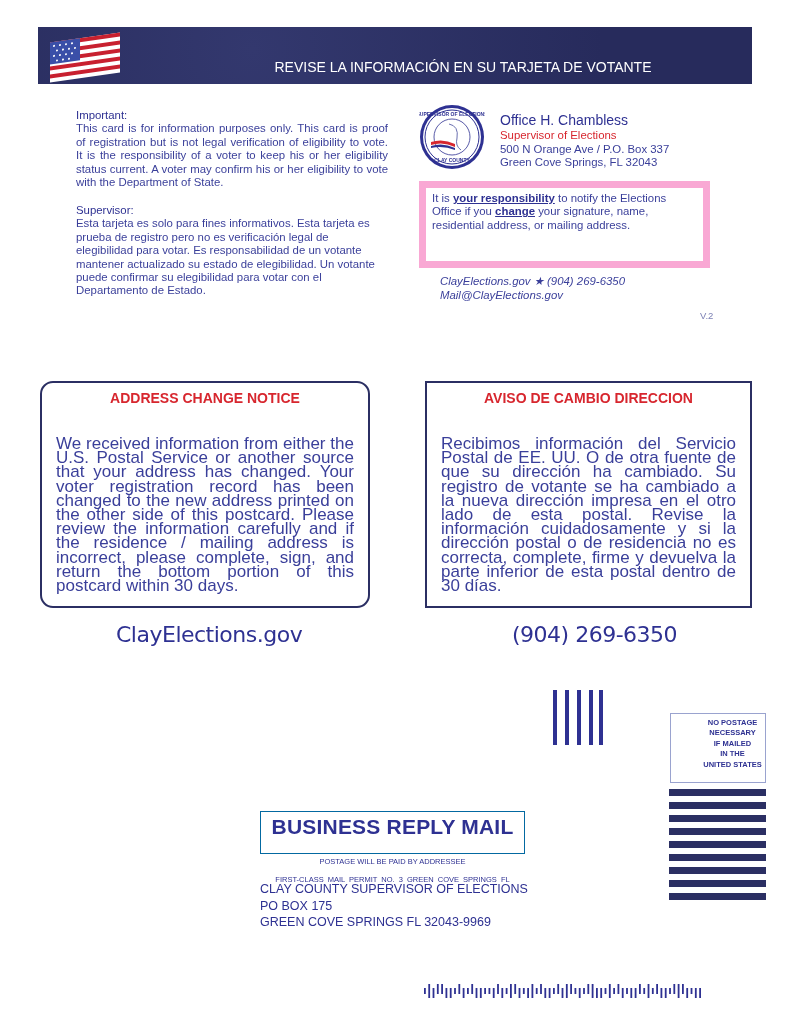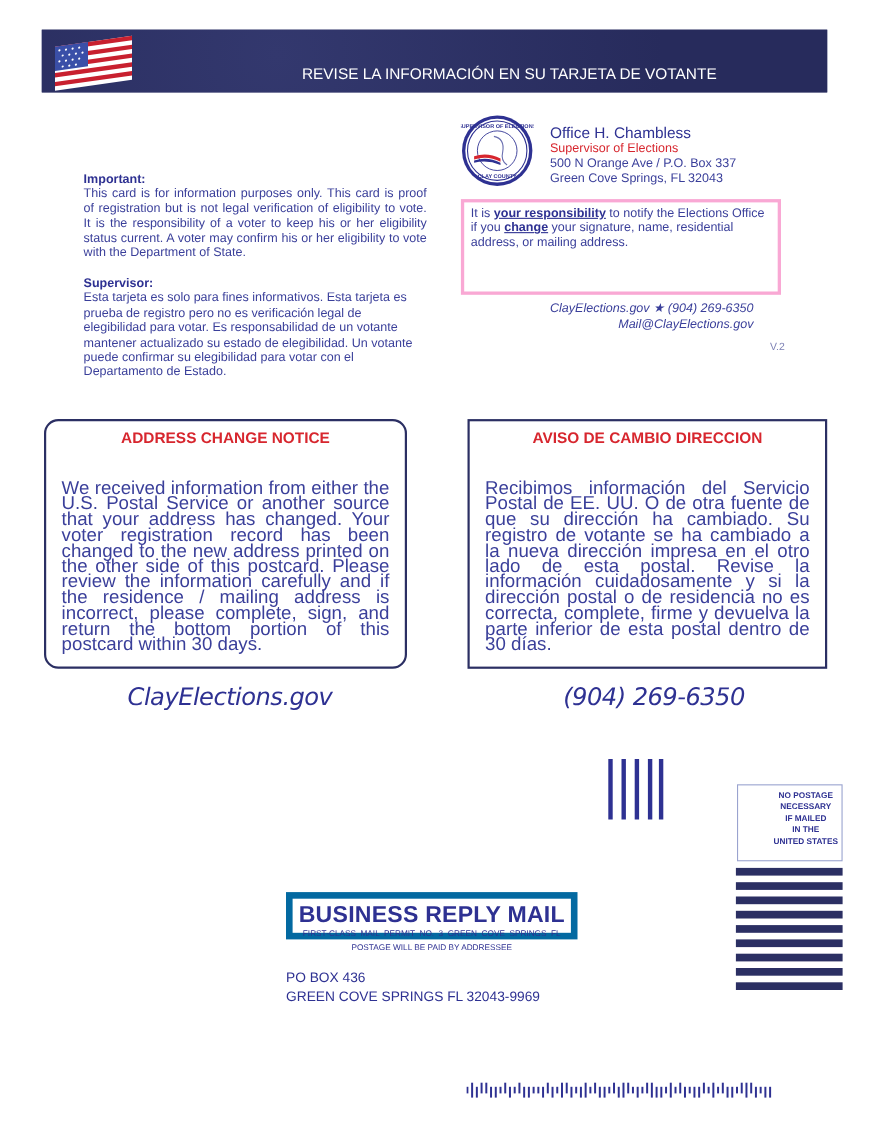--- a/index.html
+++ b/index.html
@@ -15,70 +15,70 @@
     .banner .title {
       position: absolute; left: 140px; top: 8px; width: 570px; text-align: center;
       color: #ffffff; font-size: 19px; letter-spacing: 0px; line-height: 22px;
     }
     .banner .subtitle {
       position: absolute; left: 140px; top: 32px; width: 570px; text-align: center;
       color: #ffffff; font-size: 14px; line-height: 17px;
     }
 
     .imp { position: absolute; left: 76px; width: 312px; font-size: 11.4px; line-height: 13.4px; color: #3a3f9a; }
-    .imp .h { font-weight: bold; color: #2e3192; margin-top: 48px; }
+    .imp .h { font-weight: normal; color: #2e3192; }
     .imp-en { top: 109px; text-align: justify; }
     .imp-es { top: 204px; }
 
     .seal { position: absolute; left: 419px; top: 104px; width: 66px; height: 66px; }
     .sup { position: absolute; left: 500px; top: 112px; font-size: 11.4px; line-height: 13.6px; color: #3a3f9a; }
     .sup .name { font-size: 14px; line-height: 17px; color: #2e3192; }
     .sup .role { color: #d7262e; }
 
     .resp-box {
       position: absolute; left: 419px; top: 181px; width: 291px; height: 87px;
-      border: 3px solid #f9a8d4; padding: 4px 6px; font-size: 11.4px; line-height: 13.4px; color: #3a3f9a;
+      border: 7px solid #f9a8d4; padding: 4px 6px; font-size: 11.4px; line-height: 13.4px; color: #3a3f9a;
     }
     .resp-box b { text-decoration: underline; color: #2e3192; }
     .resp-box .p2 { margin-top: 3px; }
 
-    .contact { position: absolute; left: 440px; top: 274px; width: 245px; text-align: right;
+    .contact { position: absolute; left: 440px; top: 274px; width: 245px; text-align: left;
       font-style: italic; font-size: 11.4px; line-height: 14px; color: #3a3f9a; }
     .version { position: absolute; left: 700px; top: 310px; font-size: 9.5px; color: #7c80b5; }
 
     .notice {
       position: absolute; top: 381px; width: 330px; height: 227px;
       border: 2px solid #2b2f63; padding: 0 14px;
     }
     .notice-en { left: 40px; border-radius: 13px; }
     .notice-es { left: 425px; width: 327px; }
     .notice .nh { margin-top: 7px; text-align: center; color: #d7262e; font-weight: bold; font-size: 14px; line-height: 17px; }
     .notice .nb { margin-top: 30px; font-size: 17px; line-height: 14.2px; color: #3a3f9a; text-align: justify; }
 
-    .big-link { position: absolute; top: 622px; font-style: italic; font-size: 22px; color: #2e3192; font-family: "DejaVu Sans", sans-serif; font-weight: normal; letter-spacing: -0.5px; }
+    .big-link { position: absolute; top: 622px; font-size: 22px; color: #2e3192; font-family: "DejaVu Sans", sans-serif; font-weight: normal; letter-spacing: -0.5px; }
     .big-web { left: 116px; }
     .big-phone { left: 512px; }
 
     .fim { position: absolute; left: 553px; top: 690px; width: 51px; height: 55px; }
     .fim span { position: absolute; top: 0; width: 4px; height: 55px; background: #2e3192; }
 
     .postage-box {
       position: absolute; left: 670px; top: 713px; width: 96px; height: 70px;
       border: 1px solid #9aa3cf; text-align: center; font-size: 7.5px; font-weight: bold;
       line-height: 10.4px; color: #2e3192; padding-top: 4px; padding-left: 29px;
     }
     .stripes { position: absolute; left: 669px; top: 789px; width: 97px; }
     .stripes span { display: block; height: 7px; background: #2b2f63; margin-bottom: 6px; }
 
     .brm-box {
       position: absolute; left: 260px; top: 811px; width: 265px; height: 43px;
-      border: 6px solid #0369a1; text-align: center;
+      border: 1px solid #0369a1; text-align: center;
     }
     .brm-title { font-size: 21px; font-weight: bold; line-height: 24px; margin-top: 3px; color: #2e3192; letter-spacing: 0.2px; }
-    .brm-sub { font-size: 7.5px; line-height: 10px; color: #2e3192; word-spacing: 2px; }
+    .brm-sub { font-size: 7.5px; line-height: 10px; color: #2e3192; word-spacing: 2px; margin-top: 36px; }
     .brm-paid { position: absolute; left: 260px; top: 857px; width: 265px; text-align: center; font-size: 7.5px; color: #2e3192; }
 
     .addressee { position: absolute; left: 260px; top: 881px; font-size: 12.5px; line-height: 16.5px; color: #2e3192; }
 
     .imb { position: absolute; left: 424px; top: 984px; width: 280px; height: 14px; }
   </style>
 </head>
 <body>
 
 <div class="banner">
@@ -192,21 +192,22 @@
     <span></span>
 </div>
 
 <div class="brm-box">
   <div class="brm-title">BUSINESS REPLY MAIL</div>
   <div class="brm-sub">FIRST-CLASS MAIL  PERMIT NO. 3  GREEN COVE SPRINGS  FL</div>
 </div>
 <div class="brm-paid">POSTAGE WILL BE PAID BY ADDRESSEE</div>
 
 <div class="addressee">
-  <div>PO BOX 436</div>
+  <div>CLAY COUNTY SUPERVISOR OF ELECTIONS</div>
+  <div>PO BOX 175</div>
   <div>GREEN COVE SPRINGS FL  32043-9969</div>
 </div>
 
 <svg class="imb" viewBox="0 0 280 14" preserveAspectRatio="none">
   <g fill="#2e3192" id="imb-bars">
       <rect x="0" y="4" width="1.8" height="6"></rect>
       <rect x="4.3" y="0" width="1.8" height="14"></rect>
       <rect x="8.6" y="4" width="1.8" height="10"></rect>
       <rect x="12.899999999999999" y="0" width="1.8" height="10"></rect>
       <rect x="17.2" y="0" width="1.8" height="10"></rect>

